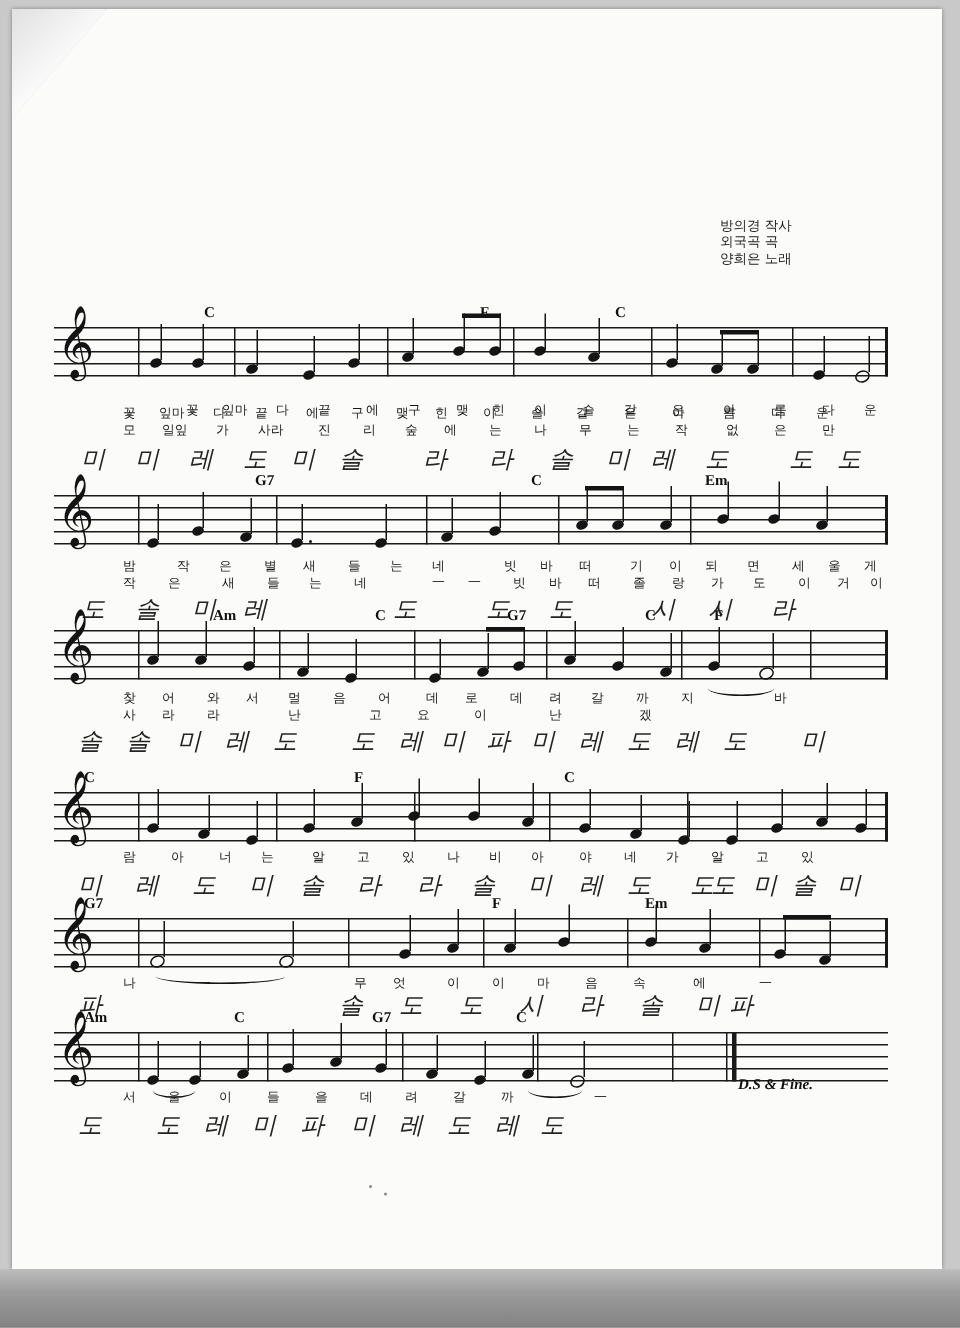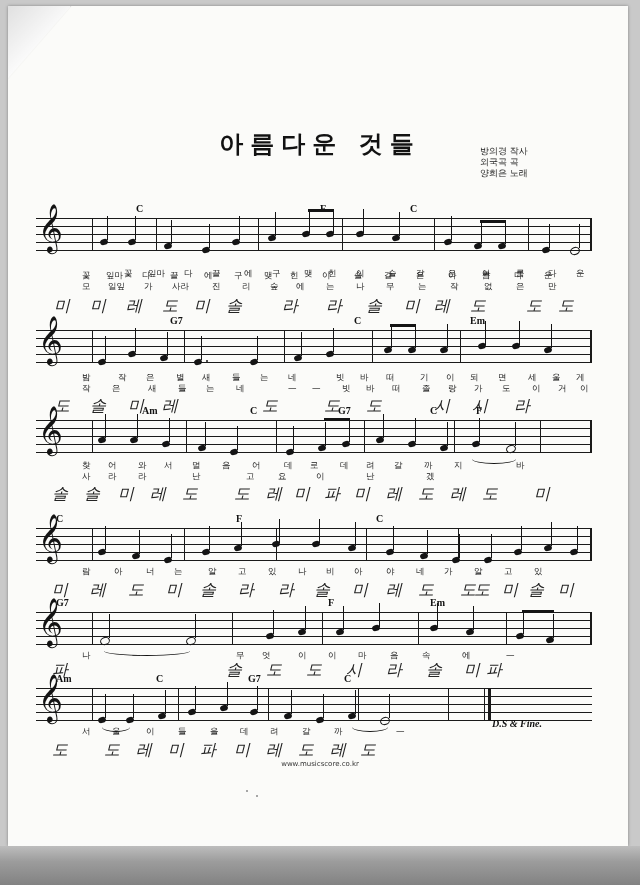--- a/index.html
+++ b/index.html
@@ -244,21 +244,20 @@
 </style>
 </head>
 <body>
 
 <div id="page">
 
   <div id="paper"></div>
   <div id="corner-fold"></div>
   <div id="corner-shadow"></div>
 
-  <div id="title">아름다운 것들</div>
 
   <div id="credits">
     <div>방의경 작사</div>
     <div>외국곡 곡</div>
     <div>양희은 노래</div>
   </div>
 
   <div class="system" style="top:218px">
     <div class="staff">
       <div class="line l0"></div>
@@ -806,19 +805,18 @@
     <span style="left:138px">미</span>
       <span style="left:170px">파</span>
       <span style="left:204px">미</span>
     <span style="left:236px">레</span>
       <span style="left:268px">도</span>
       <span style="left:300px">레</span>
     <span style="left:330px">도</span>
   </div>
 
   <div id="ds-fine">D.S &amp; Fine.</div>
-  <div id="watermark">www.musicscore.co.kr</div>
 
   <div id="speck1"></div>
   <div id="speck2"></div>
 
   <div id="bottom-shade"></div>
 </div>
 
 </body></html>

